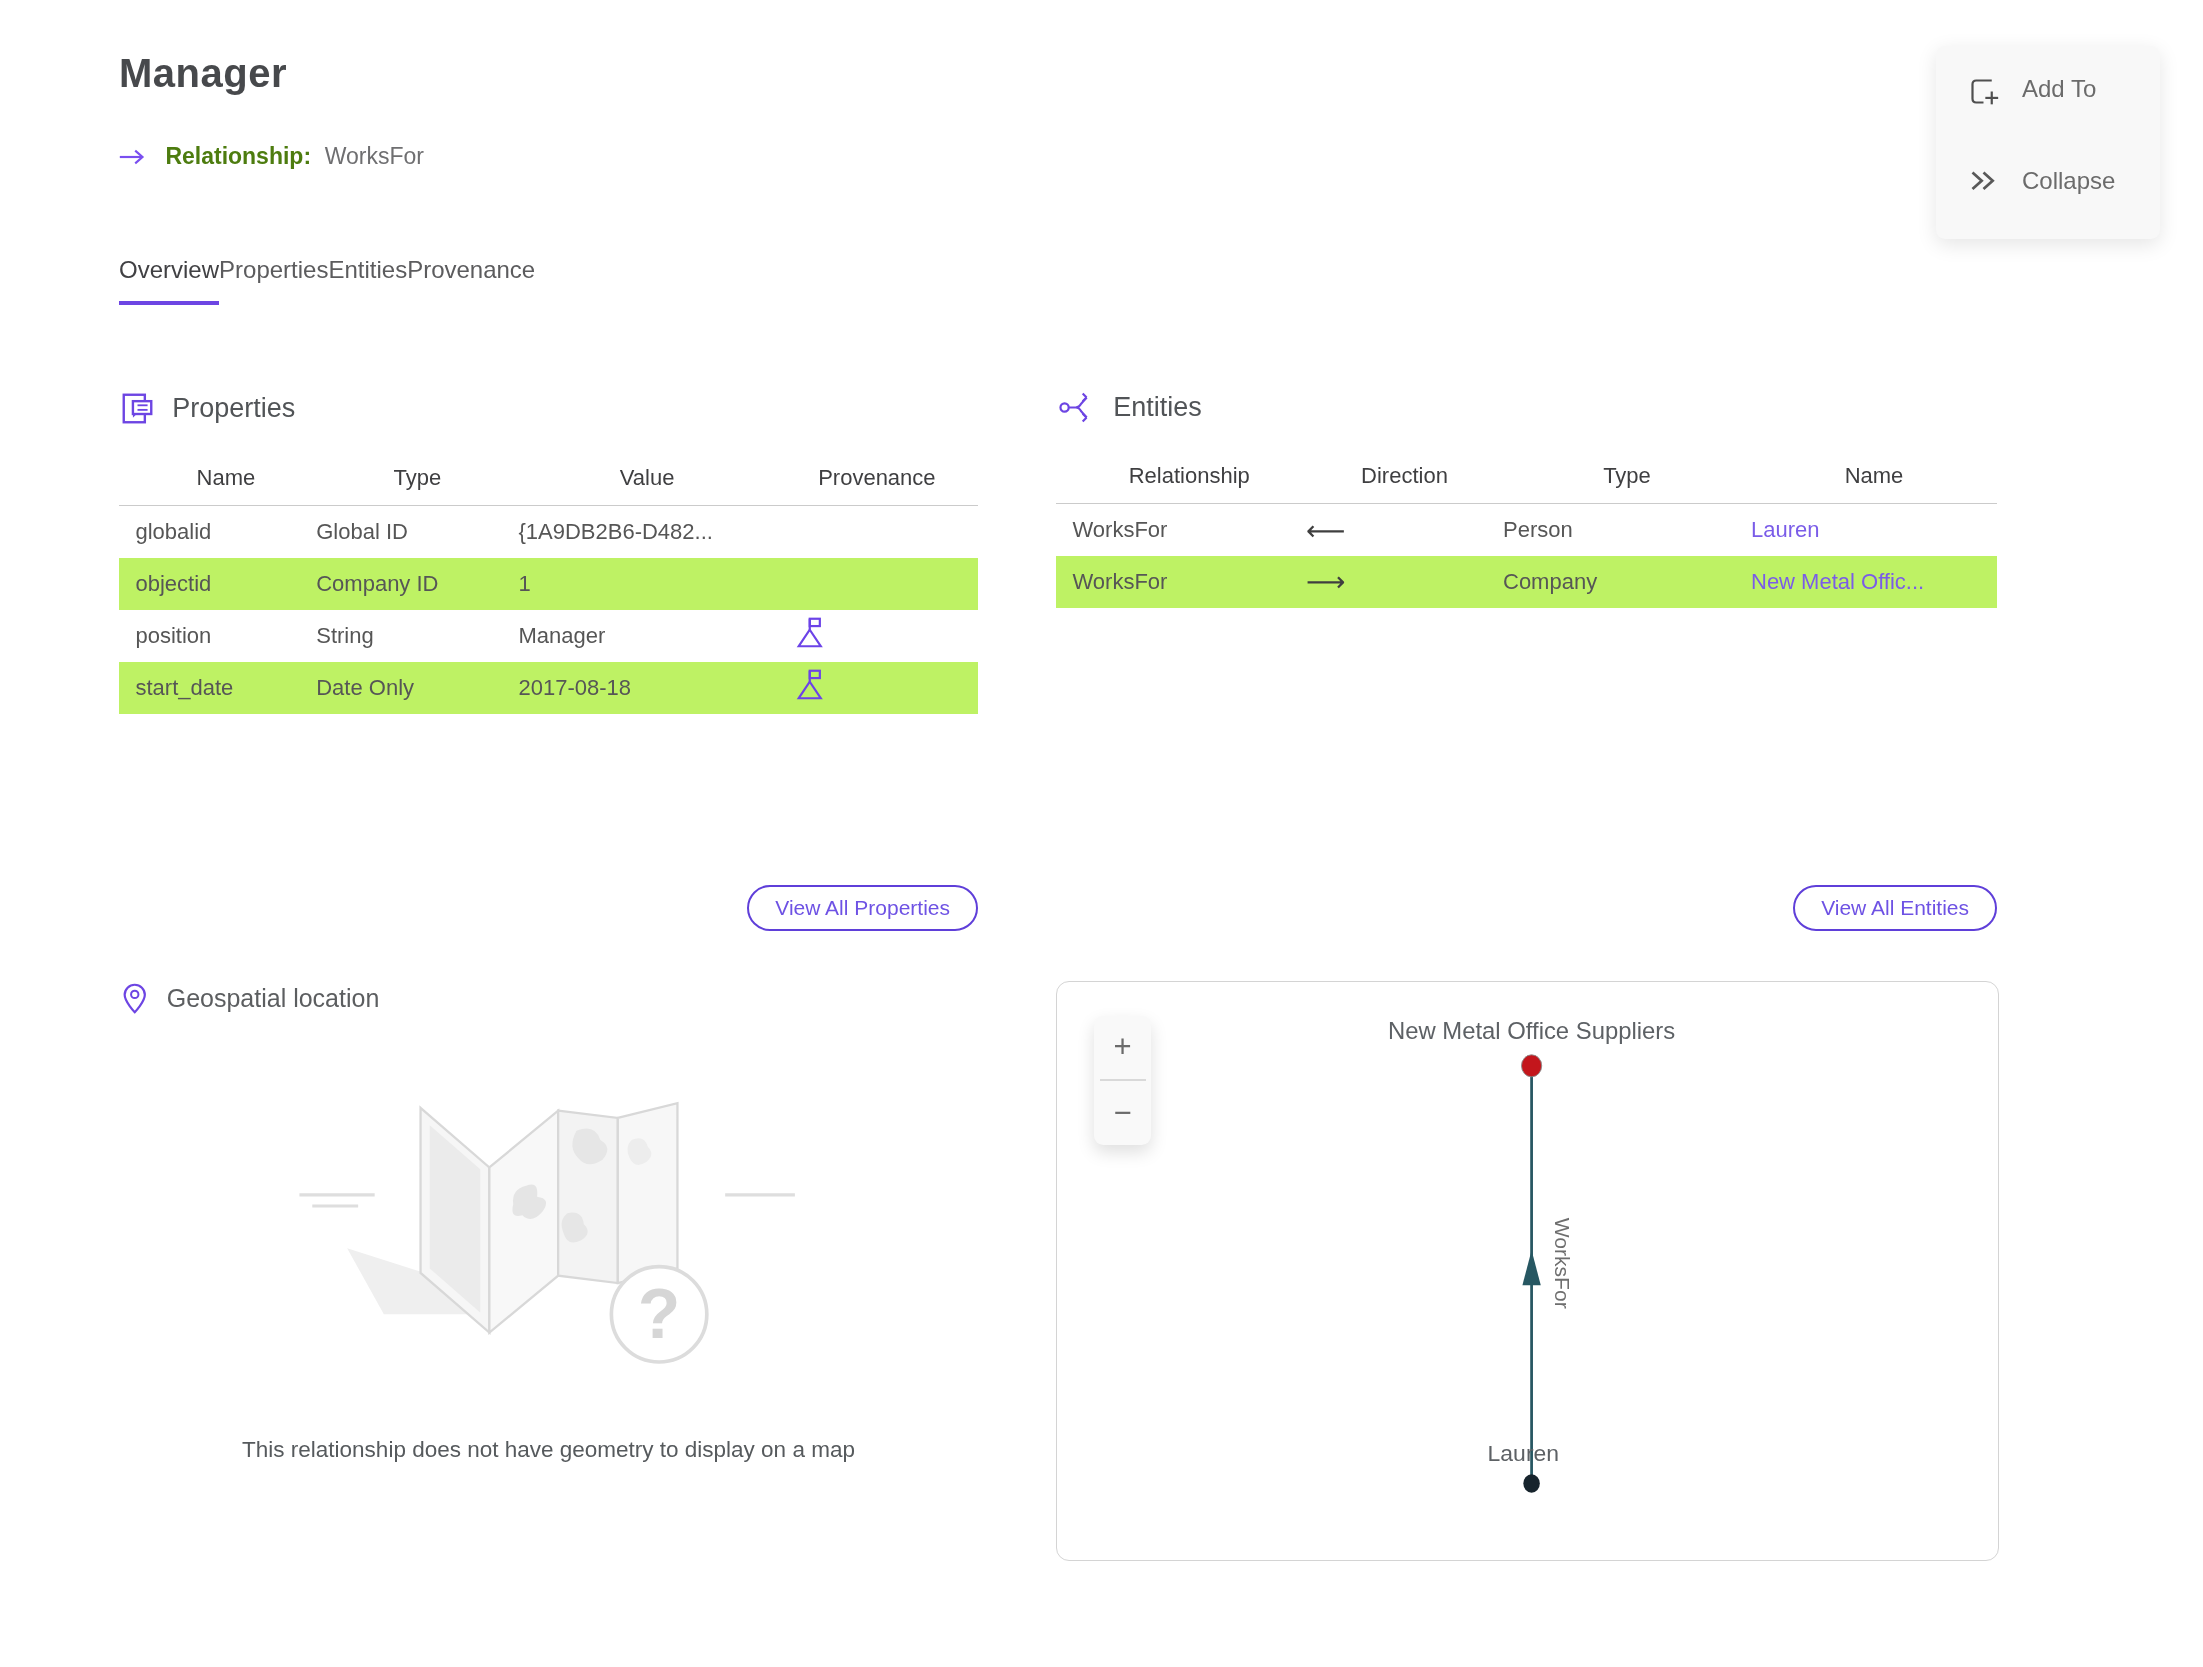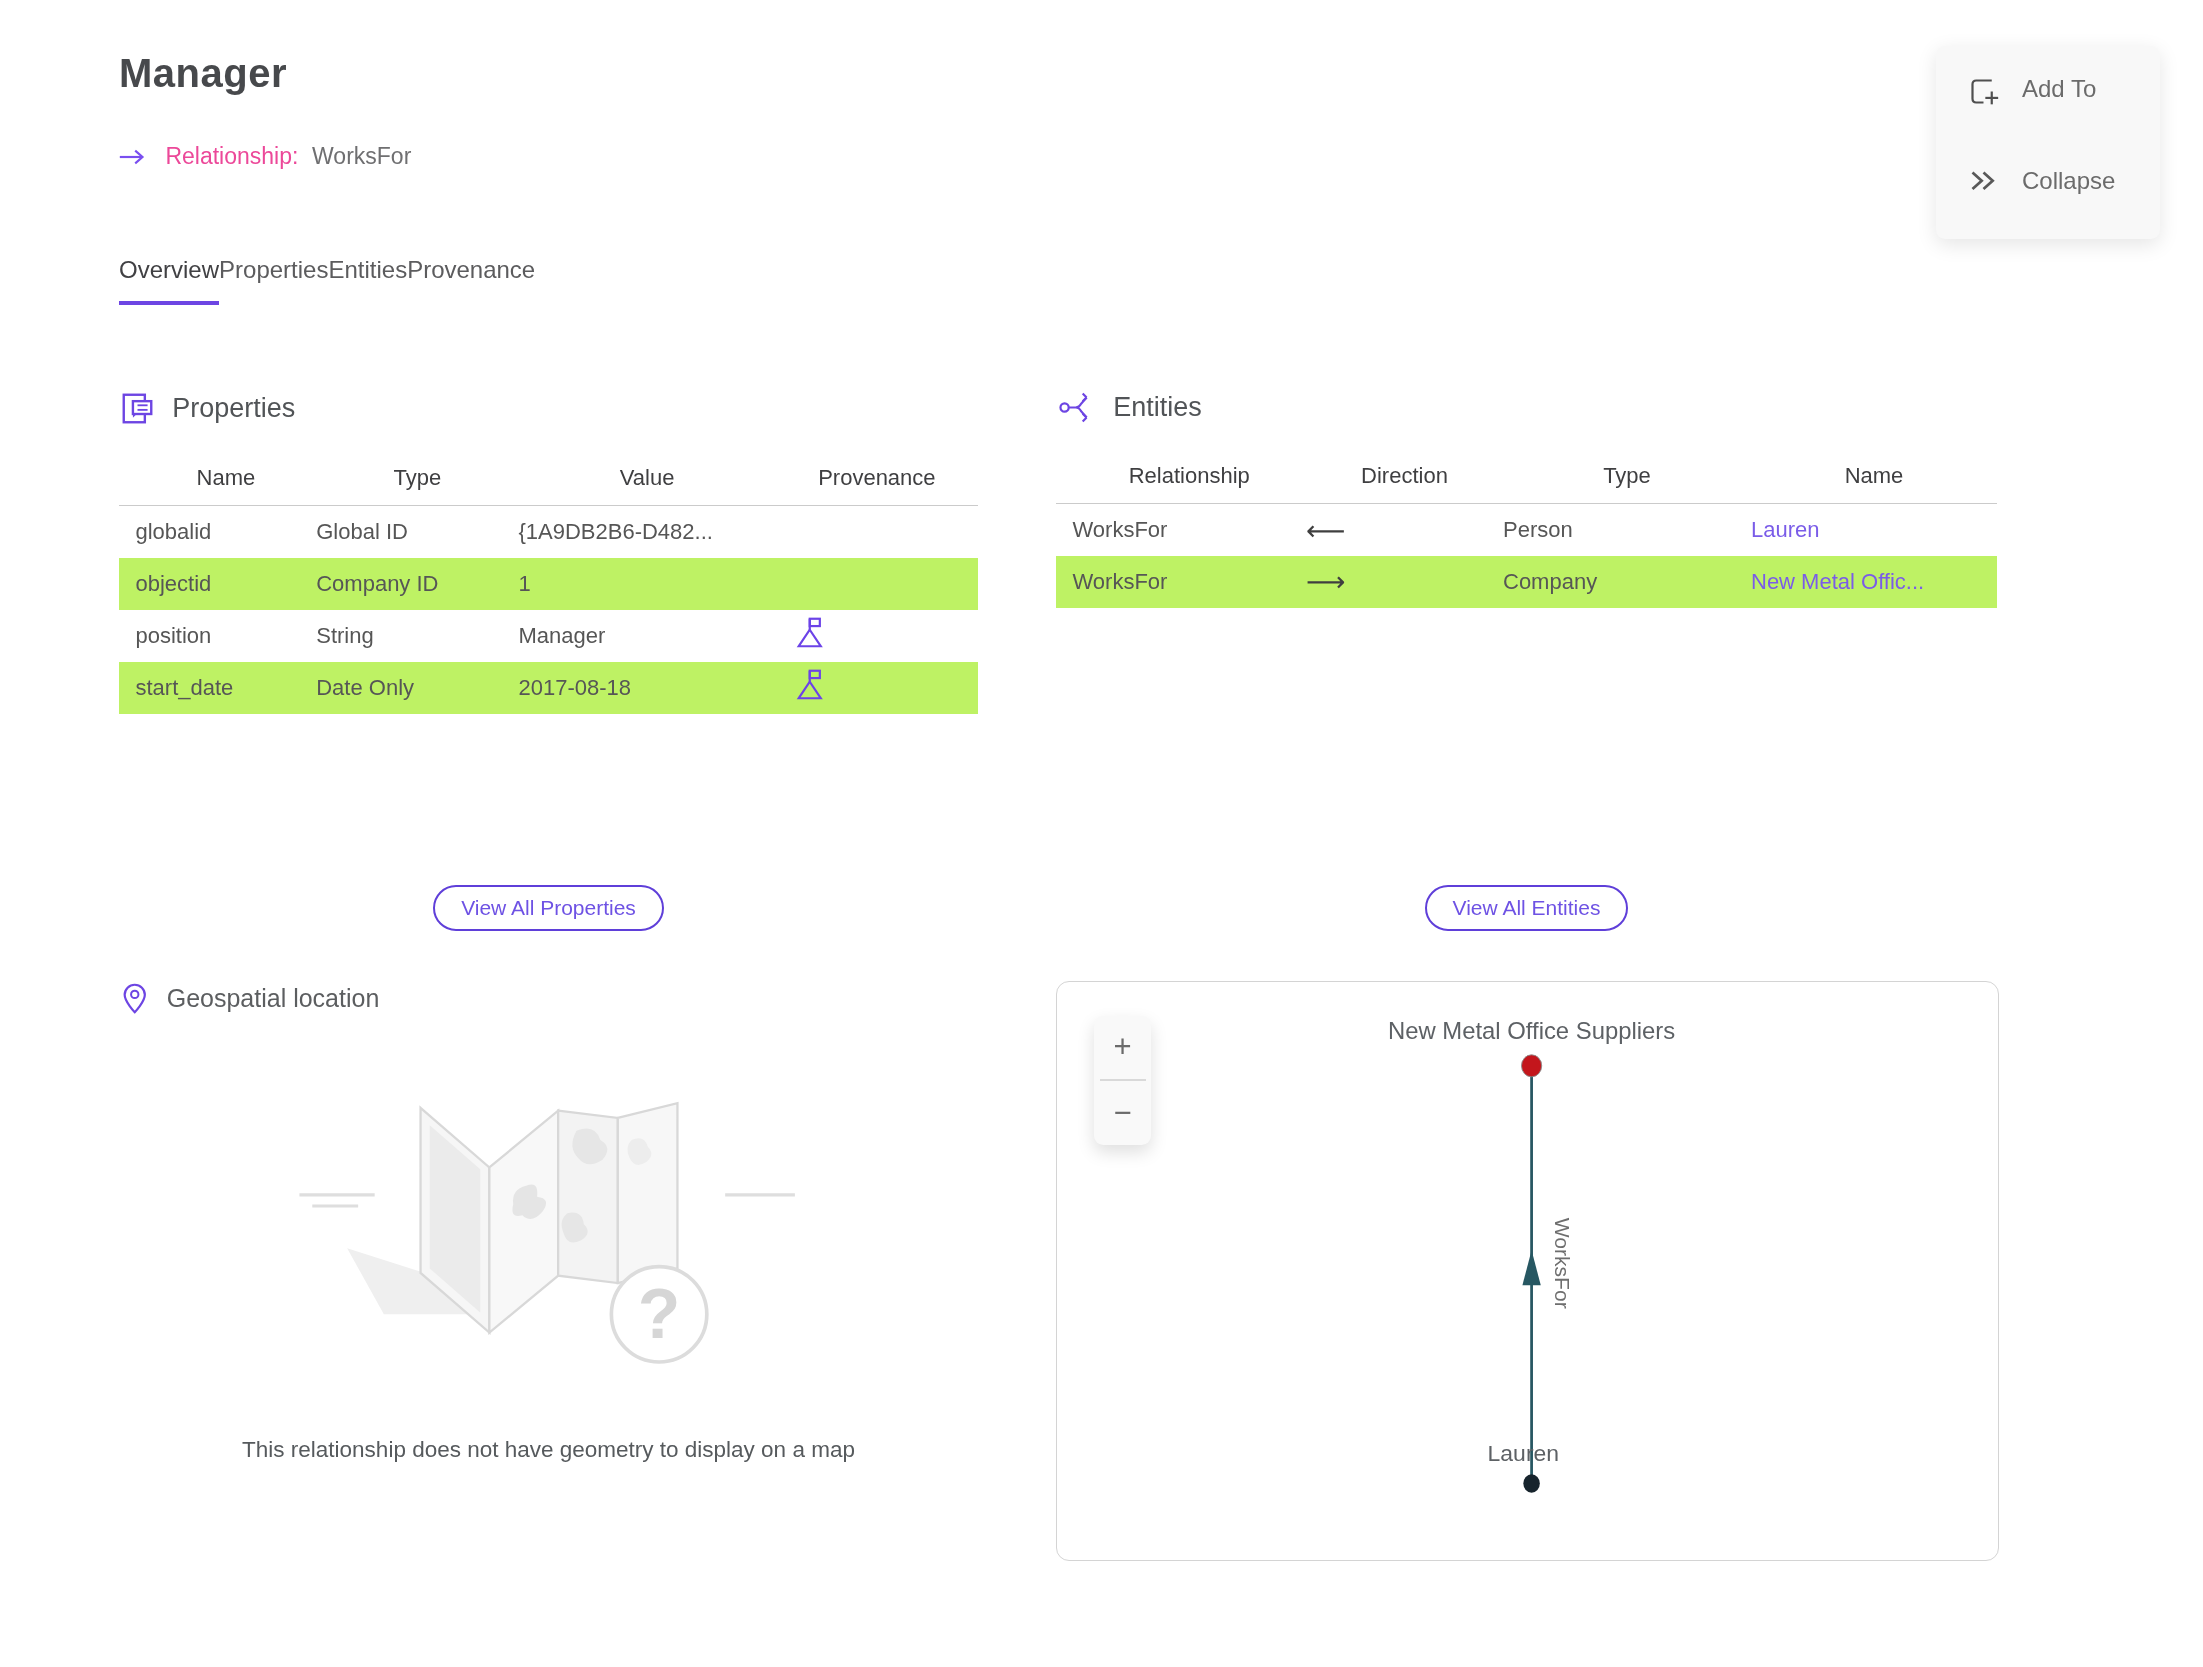--- a/index.html
+++ b/index.html
@@ -5,21 +5,21 @@
   * { margin:0; padding:0; box-sizing:border-box; }
   html,body { background:#ffffff; }
   body {
     width:2204px; height:1668px; position:relative;
     font-family:"Liberation Sans", sans-serif; color:#4f4f4f;
   }
 
   
   .page-title { position:absolute; left:119px; top:51px; font-size:40px; font-weight:700; color:#47494c; letter-spacing:0.5px; }
   .subtitle { position:absolute; left:118px; top:143px; display:flex; align-items:center; gap:18.4px; font-size:23px; }
-  .subtitle .lbl { font-weight:400; color:#ec4899; }
+  .subtitle .lbl { font-weight:700; color:#4d7c0f; }
   .subtitle .val { color:#6f6f71; margin-left:7.3px; }
 
   
   .actions-panel {
     position:absolute; left:1936px; top:46px; width:224px; height:193px;
     background:#f8f8f8; border-radius:9.2px; box-shadow:0 5.5px 20px rgba(0,0,0,.10);
     padding:29px 31px; display:flex; flex-direction:column; gap:59px;
   }
   .action-item { display:flex; align-items:flex-start; gap:22px; font-size:24px; color:#6b6b6b; cursor:pointer; }
   .action-item svg { flex:0 0 auto; }
@@ -43,21 +43,21 @@
   tbody td { height:52px; vertical-align:middle; padding:0; }
   tbody tr.striped { background:#bef264; }
   .pad { padding-left:16.5px; }
   td.link, a.ent-link { color:#7a5ce8; cursor:pointer; }
   .dir { font-size:27.5px; color:#3f3f3f; }
   .prov-cell { padding-left:20px; }
   .props col.c1 { width:197px; } .props col.c2 { width:202px; } .props col.c3 { width:257px; } .props col.c4 { width:202px; }
   .ents col.c1 { width:250px; } .ents col.c2 { width:197px; } .ents col.c3 { width:248px; } .ents col.c4 { width:246px; }
 
   
-  .btn-row { display:flex; justify-content:center; align-items:flex-start; padding-top:16.5px; }
+  .btn-row { display:flex; justify-content:flex-end; align-items:flex-start; padding-top:16.5px; }
   .pill-btn {
     font-family:"Liberation Sans", sans-serif;
     font-size:21px; color:#6e52e4; background:#fff; border:2.3px solid #5f3fd9;
     border-radius:24px; padding:9.2px 26px; cursor:pointer;
   }
 
   
   .lower { padding-top:11px; }
   .lower .section-head { font-size:25px; margin-bottom:24px; color:#5c5e60; }
   .map-wrap { display:flex; justify-content:center; margin-top:20px; }

